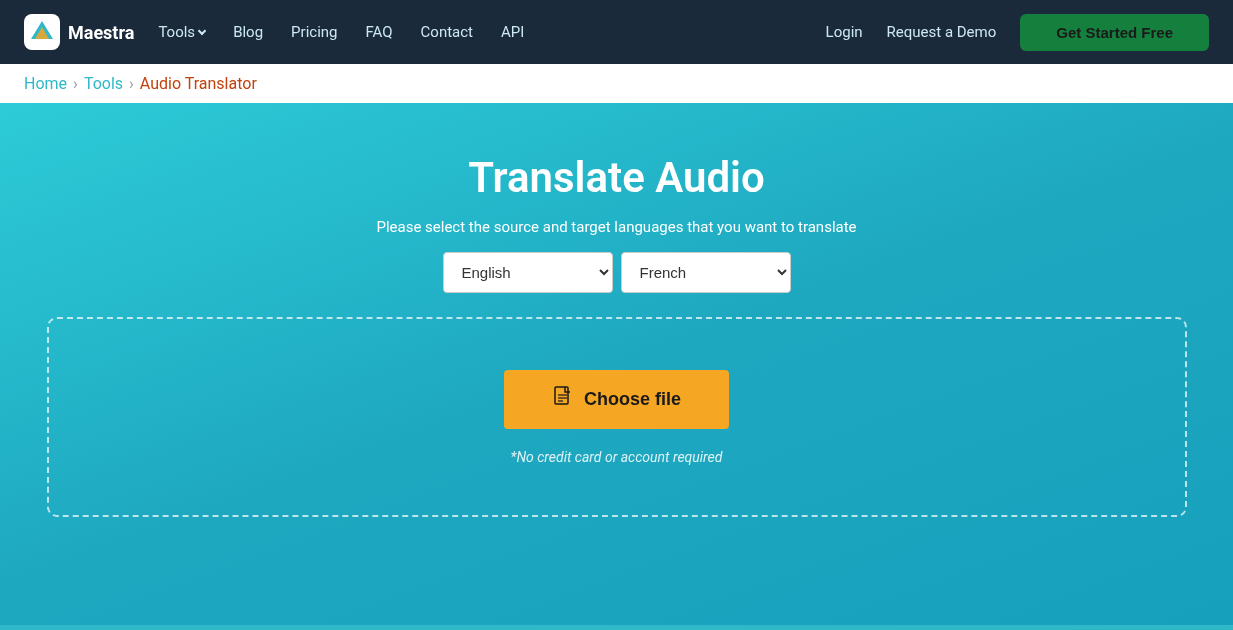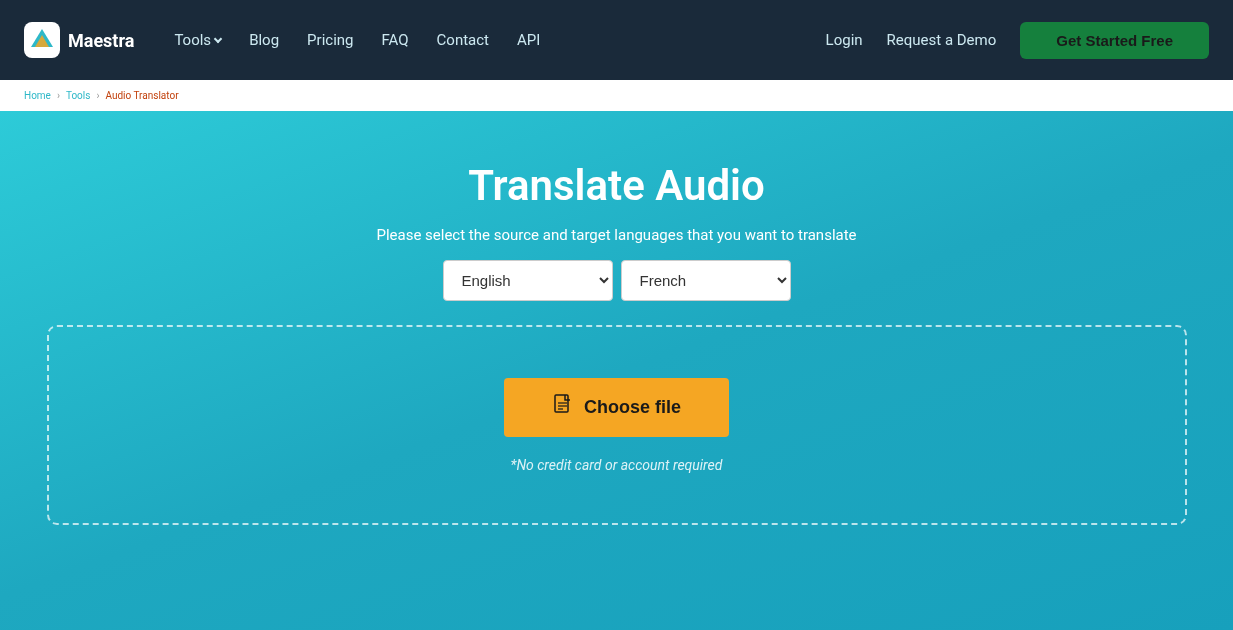--- a/index.html
+++ b/index.html
@@ -4,22 +4,22 @@
   <style>
     * { margin: 0; padding: 0; box-sizing: border-box; }
     body { font-family: -apple-system, BlinkMacSystemFont, 'Segoe UI', Roboto, sans-serif; background: #2eb8c8; min-height: 630px; }
 
     
     .navbar {
       background: #1a2a3a;
       display: flex;
       align-items: center;
       padding: 0 24px;
-      height: 80px;
-      gap: 40px;
+      height: 64px;
+      gap: 24px;
     }
     .logo-wrap {
       display: flex;
       align-items: center;
       gap: 8px;
       text-decoration: none;
     }
     .logo-icon {
       width: 36px;
       height: 36px;
@@ -79,21 +79,21 @@
       cursor: pointer;
     }
 
     
     .breadcrumb-bar {
       background: white;
       padding: 10px 24px;
       display: flex;
       align-items: center;
       gap: 6px;
-      font-size: 10px;
+      font-size: 16px;
       color: #2eb8c8;
     }
     .breadcrumb-sep {
       color: #999;
     }
     .breadcrumb-link {
       color: #2eb8c8;
       text-decoration: none;
       cursor: pointer;
     }

